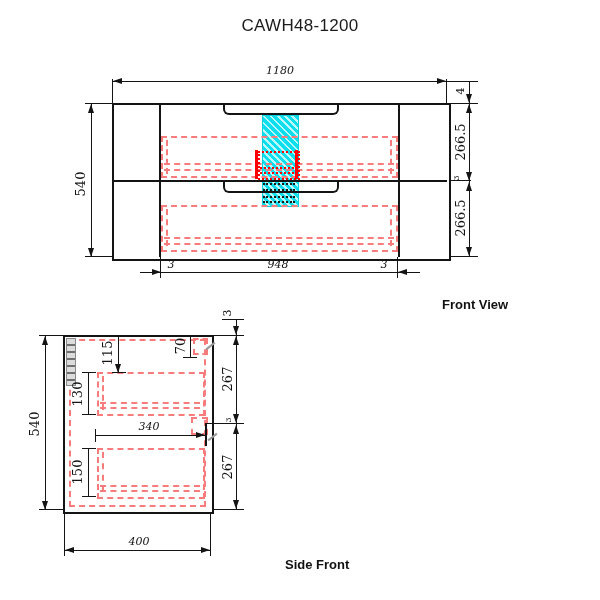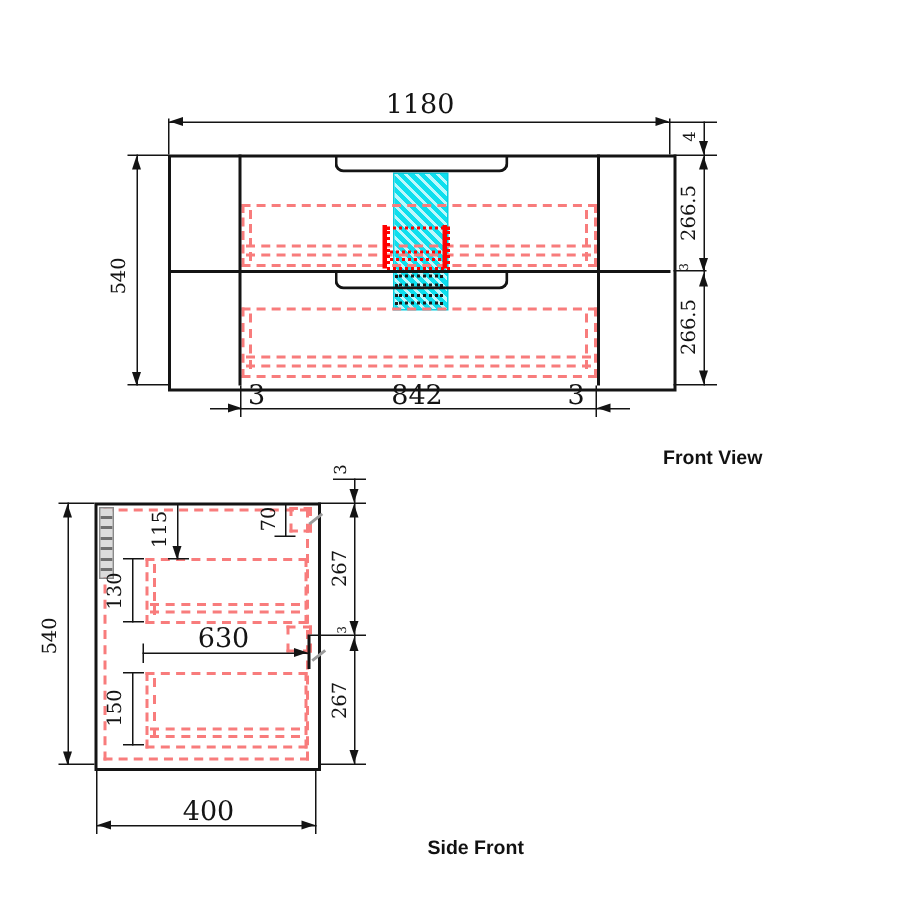--- a/index.html
+++ b/index.html
@@ -6,21 +6,21 @@
   #canvas{position:relative;width:600px;height:600px;background:#ffffff;overflow:hidden;
           font-family:"DejaVu Serif",serif;color:#141414;}
   .ln{position:absolute;background:#141414;}
   .h2{height:2px;} .h1{height:1px;} .w2{width:2px;} .w1{width:1px;}
   .dh{position:absolute;height:0;border-top:2px dashed #f87c7c;}
   .dv{position:absolute;width:0;border-left:2px dashed #f87c7c;}
   .rbox{position:absolute;border:2px dashed #f87c7c;}
   .dotb{position:absolute;height:0;border-top:2px dotted #1a1a1a;}
   .dotr{position:absolute;height:0;border-top:2px dotted #ff0000;}
   .redbar{position:absolute;width:3px;background:#ff0000;}
-  .htext{position:absolute;transform:translate(-50%,-50%);font-size:18px;white-space:nowrap;}
+  .htext{position:absolute;transform:translate(-50%,-50%);font-size:11px;white-space:nowrap;font-style:italic;}
   .vtext{position:absolute;transform:translate(-50%,-50%) rotate(-90deg);font-size:13px;white-space:nowrap;}
   .t11{font-size:11px;} .t8{font-size:8px;}
   .sans{font-family:"Liberation Sans","DejaVu Sans",sans-serif;}
   .title{position:absolute;left:300px;top:26px;transform:translate(-50%,-50%);
          font-size:17px;font-weight:500;color:#1c1c1c;letter-spacing:.3px;}
   .viewlabel{position:absolute;font-size:13px;font-weight:600;color:#111;}
   .arr{position:absolute;width:0;height:0;}
   .arr-l{border-top:3px solid transparent;border-bottom:3px solid transparent;border-right:9px solid #141414;}
   .arr-r{border-top:3px solid transparent;border-bottom:3px solid transparent;border-left:9px solid #141414;}
   .arr-u{border-left:3px solid transparent;border-right:3px solid transparent;border-bottom:9px solid #141414;}
@@ -30,20 +30,21 @@
   .bracket{position:absolute;width:8px;background:repeating-linear-gradient(180deg,#dcdcdc 0 5px,#6f6f6f 5px 7px);
            border:1px solid #8a8a8a;}
   .notch{position:absolute;border:2px solid #141414;border-top:none;border-radius:0 0 6px 6px;}
   .leader{position:absolute;width:11px;height:2px;background:#9a9a9a;transform:rotate(-38deg);}
 </style>
 </head>
 <body>
 
 <div id="canvas">
 
+  <div class="title sans">CAWH48-1200</div>
 
   <div class="hatch" style="left:262px;top:115px;width:35px;height:90px;"></div>
 
   <div class="rbox" style="left:161px;top:136px;width:233px;height:38px;"></div>
   <div class="dh" style="left:164px;top:163px;width:230px;"></div>
   <div class="dh" style="left:164px;top:169px;width:230px;"></div>
   <div class="dv" style="left:166px;top:140px;height:34px;"></div>
   <div class="dv" style="left:390px;top:140px;height:34px;"></div>
 
   <div class="rbox" style="left:161px;top:205px;width:233px;height:43px;"></div>
@@ -97,21 +98,21 @@
   <div class="vtext" style="left:460px;top:142px;">266.5</div>
   <div class="vtext t8" style="left:456px;top:178px;">3</div>
   <div class="vtext" style="left:460px;top:218px;">266.5</div>
 
   <div class="ln w1" style="left:160px;top:257px;height:21px;"></div>
   <div class="ln w1" style="left:397px;top:257px;height:21px;"></div>
   <div class="ln h1" style="left:140px;top:272px;width:280px;"></div>
   <div class="arr arr-r" style="left:152px;top:269px;"></div>
   <div class="arr arr-l" style="left:398px;top:269px;"></div>
   <div class="htext" style="left:171px;top:264px;">3</div>
-  <div class="htext" style="left:278px;top:264px;">842</div>
+  <div class="htext" style="left:278px;top:264px;">948</div>
   <div class="htext" style="left:384px;top:264px;">3</div>
 
   <div class="viewlabel sans" style="left:442px;top:297px;">Front View</div>
 
   <div class="rbox" style="left:69px;top:339px;width:133px;height:164px;border-width:2px;"></div>
 
   <div class="rbox" style="left:97px;top:372px;width:104px;height:40px;"></div>
   <div class="dh" style="left:100px;top:402px;width:100px;"></div>
   <div class="dh" style="left:100px;top:407px;width:100px;"></div>
   <div class="dv" style="left:102px;top:376px;height:34px;"></div>
@@ -170,21 +171,21 @@
   <div class="ln w1" style="left:88px;top:372px;height:43px;"></div>
   <div class="vtext" style="left:77px;top:394px;">130</div>
 
   <div class="ln w1" style="left:190px;top:336px;height:22px;"></div>
   <div class="ln h1" style="left:183px;top:357px;width:14px;"></div>
   <div class="vtext" style="left:180px;top:346px;">70</div>
 
   <div class="ln w1" style="left:95px;top:429px;height:13px;"></div>
   <div class="ln h1" style="left:95px;top:435px;width:111px;"></div>
   <div class="arr arr-r" style="left:196px;top:432px;"></div>
-  <div class="htext" style="left:149px;top:426px;">630</div>
+  <div class="htext" style="left:149px;top:426px;">340</div>
 
   <div class="ln h1" style="left:82px;top:448px;width:14px;"></div>
   <div class="ln h1" style="left:82px;top:496px;width:14px;"></div>
   <div class="ln w1" style="left:88px;top:448px;height:49px;"></div>
   <div class="vtext" style="left:77px;top:472px;">150</div>
 
   <div class="viewlabel sans" style="left:285px;top:557px;">Side Front</div>
 
 </div>
 

